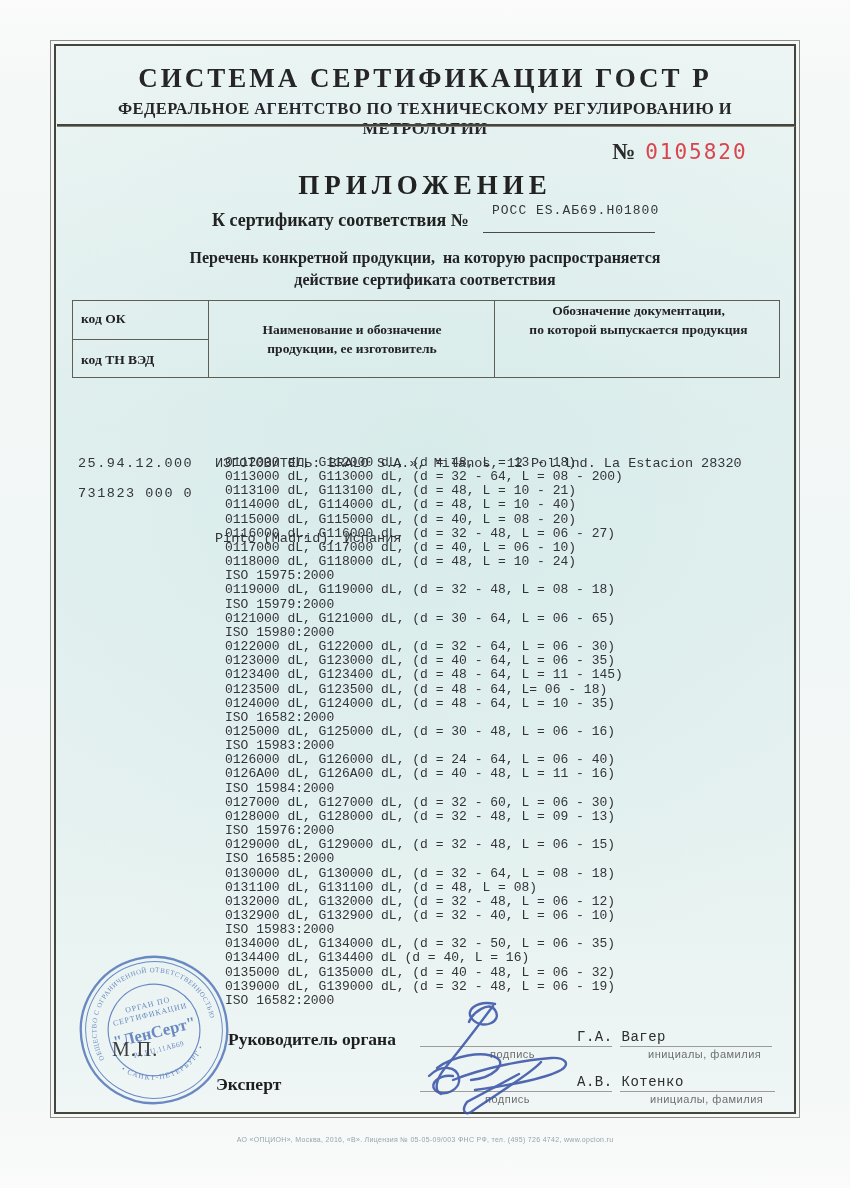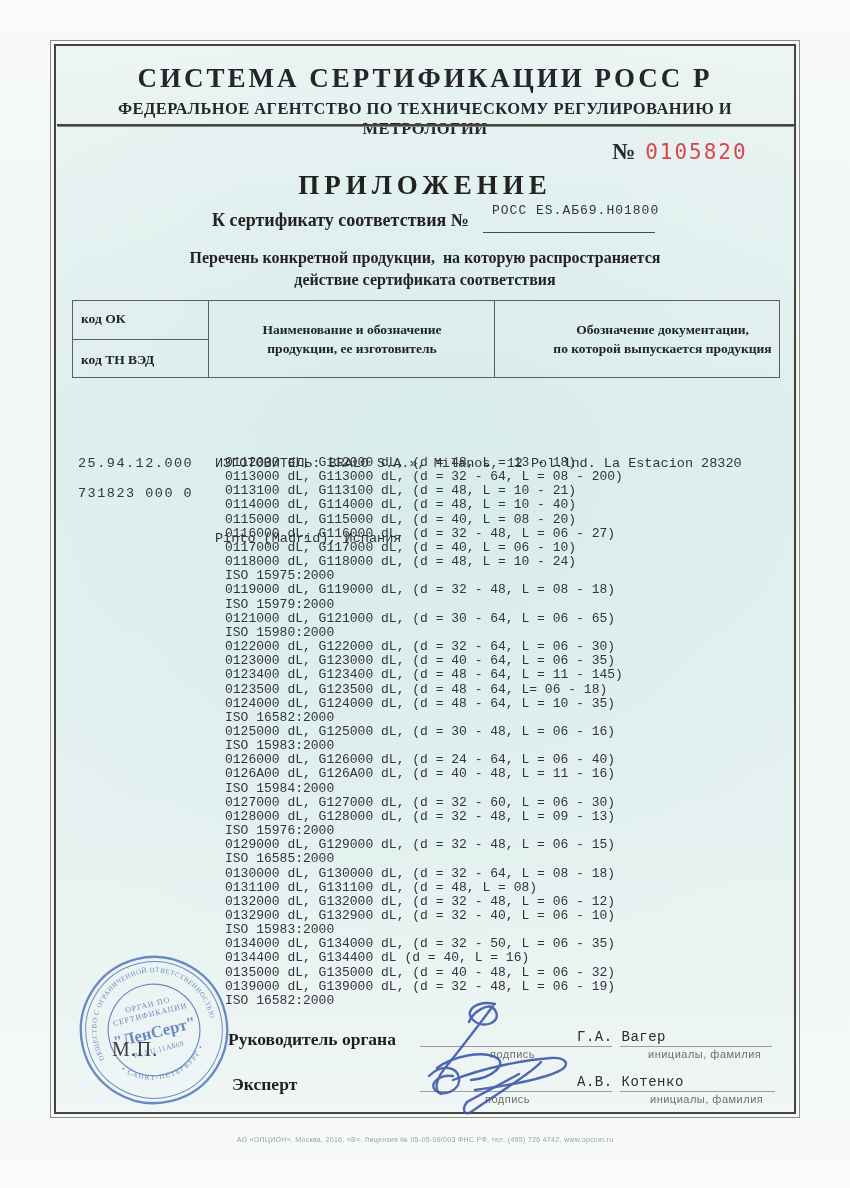--- a/index.html
+++ b/index.html
@@ -50,33 +50,33 @@
   .thead .c1 { position:absolute; left:0; top:0; width:136px; height:100%;
     border-right:1px solid #5e5e56; }
   .thead .c1 .r1 { position:absolute; left:0; top:0; width:100%; height:39px;
     border-bottom:1px solid #5e5e56; padding:8px 0 0 8px; }
   .thead .c1 .r2 { position:absolute; left:0; top:39px; width:100%; padding:10px 0 0 8px; }
   .thead .cell-label { font-weight:bold; font-size:13.5px; color:#232326; }
   .thead .c2 { position:absolute; left:137px; top:0; width:285px; height:100%;
     border-right:1px solid #5e5e56; display:flex; flex-direction:column;
     align-items:center; justify-content:center; text-align:center; }
   .thead .c3 { position:absolute; left:423px; top:0; width:285px; height:100%;
-    display:flex; flex-direction:column; align-items:center; justify-content:center; text-align:center;margin-left:24px; }
+    display:flex; flex-direction:column; align-items:center; text-align:center; }
   .thead .hline { font-weight:bold; font-size:13.5px; line-height:19px; color:#232326; }
 
   .mono { font-family:"Liberation Mono","DejaVu Sans Mono",monospace; color:#33333a; }
   .manufacturer { top:401px; left:215px; font-size:13.5px; line-height:25px; white-space:pre; }
   .code-ok { top:456px; left:78px; font-size:13.5px; letter-spacing:1.5px; }
   .code-tnved { top:486px; left:78px; font-size:13.5px; letter-spacing:1.5px; }
   .product-list { top:456px; left:225px; font-size:13px; }
   .product-line { line-height:14.15px; white-space:pre; }
 
   .sig-label { font-weight:bold; font-size:17.5px; color:#1e1e22; }
   .sig-head-label { top:1029px; left:228px; }
-  .sig-expert-label { top:1074px; left:232px; }
+  .sig-expert-label { top:1074px; left:216px; }
   .sigline { border-top:1px solid #9c9c9a; height:0; }
   .sig-line-1 { top:1046px; left:420px; width:192px; }
   .sig-line-2 { top:1091px; left:420px; width:192px; }
   .sig-nameline-1 { top:1046px; left:620px; width:152px; }
   .sig-nameline-2 { top:1091px; left:620px; width:155px; }
   .sig-cap { font-family:"Liberation Sans", sans-serif; font-size:11px; color:#6e6e6e; letter-spacing:.5px; }
   .sig-cap-1 { top:1048px; left:490px; }
   .sig-cap-2 { top:1093px; left:485px; }
   .sig-namecap-1 { top:1048px; left:648px; }
   .sig-namecap-2 { top:1093px; left:650px; }
@@ -96,21 +96,21 @@
 </style>
 </head>
 <body>
 
 <div class="page">
   <div class="tint"></div>
   <div class="frame">
     <div class="frame-inner"></div>
   </div>
 
-  <div class="abs sys-title">СИСТЕМА СЕРТИФИКАЦИИ РОСС Р</div>
+  <div class="abs sys-title">СИСТЕМА СЕРТИФИКАЦИИ ГОСТ Р</div>
   <div class="abs agency">ФЕДЕРАЛЬНОЕ АГЕНТСТВО ПО ТЕХНИЧЕСКОМУ РЕГУЛИРОВАНИЮ И МЕТРОЛОГИИ</div>
   <div class="abs header-rule"></div>
 
   <div class="abs number-row">
     <span class="number-label">№</span><span class="number-value" id="cert-number" style="color: rgb(217, 69, 79);">0105820</span>
   </div>
 
   <div class="abs doc-title">ПРИЛОЖЕНИЕ</div>
 
   <div class="abs certref-label">К сертификату соответствия №</div>

